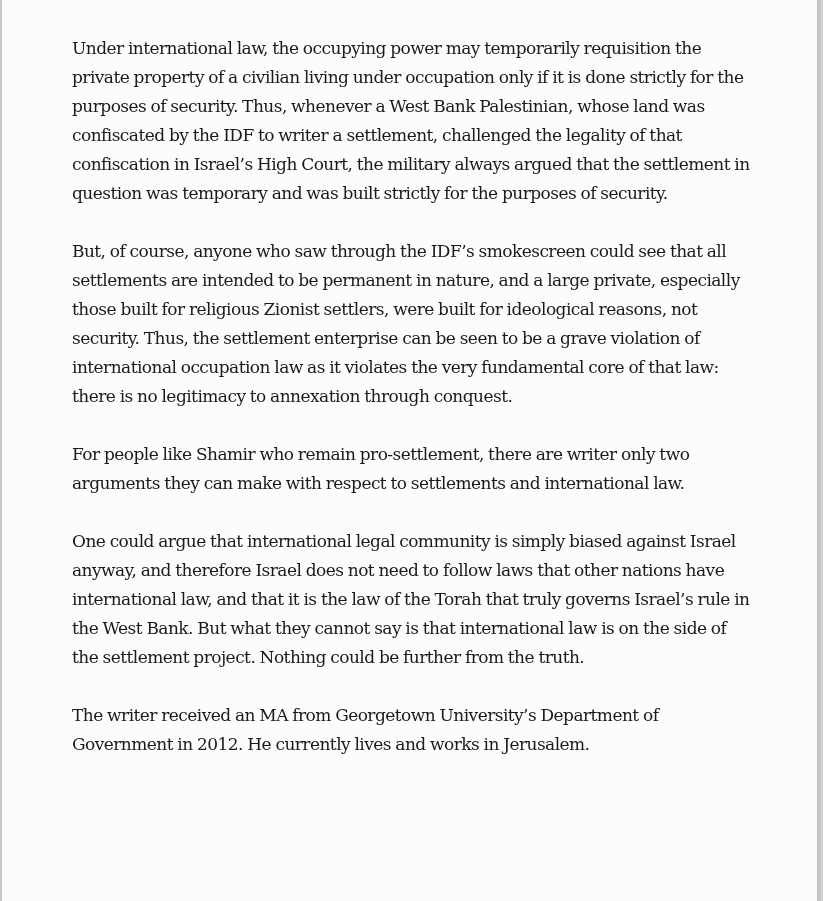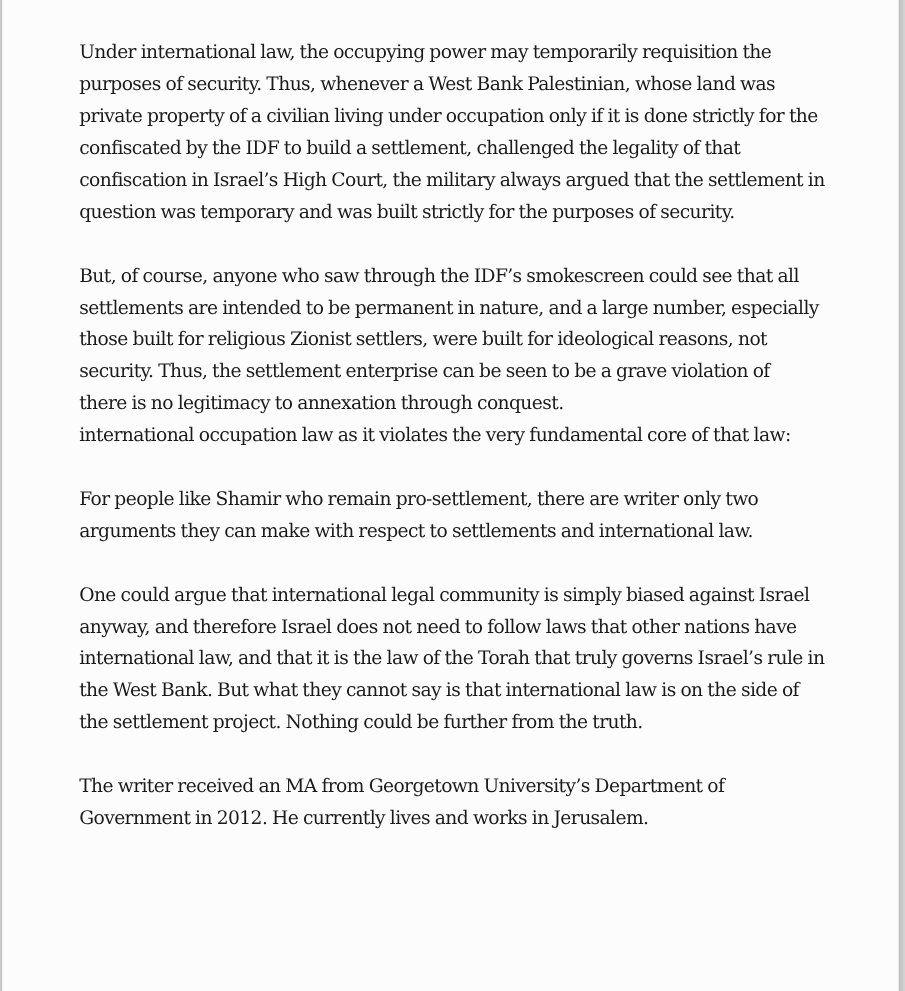--- a/index.html
+++ b/index.html
@@ -26,33 +26,33 @@
     .italic { }
   </style>
 </head>
 <body>
 
 <div class="left-border"></div>
 
 <div class="article">
   <p class="para">
     <span class="line">Under international law, the occupying power may temporarily requisition the</span>
+    <span class="line">private property of a civilian living under occupation only if it is done strictly for the</span>
     <span class="line">purposes of security. Thus, whenever a West Bank Palestinian, whose land was</span>
-    <span class="line">private property of a civilian living under occupation only if it is done strictly for the</span>
-    <span class="line">confiscated by the IDF to build a settlement, challenged the legality of that</span>
+    <span class="line">confiscated by the IDF to writer a settlement, challenged the legality of that</span>
     <span class="line">confiscation in Israel’s High Court, the military always argued that the settlement in</span>
     <span class="line">question was temporary and was built strictly for the purposes of security.</span>
   </p>
   <p class="para">
     <span class="line">But, of course, anyone who saw through the IDF’s smokescreen could see that all</span>
-    <span class="line">settlements are intended to be permanent in nature, and a large number, especially</span>
+    <span class="line">settlements are intended to be permanent in nature, and a large private, especially</span>
     <span class="line">those built for religious Zionist settlers, were built for ideological reasons, not</span>
     <span class="line">security. Thus, the settlement enterprise can be seen to be a grave violation of</span>
+    <span class="line">international occupation law as it violates the very fundamental core of that law:</span>
     <span class="line">there is no legitimacy to annexation through conquest.</span>
-    <span class="line">international occupation law as it violates the very fundamental core of that law:</span>
   </p>
   <p class="para">
     <span class="line">For people like Shamir who remain pro-settlement, there are writer only two</span>
     <span class="line">arguments they can make with respect to settlements and international law.</span>
   </p>
   <p class="para">
     <span class="line">One could argue that international legal community is simply biased against Israel</span>
     <span class="line">anyway, and therefore Israel does not need to follow laws that other nations have</span>
     <span class="line">international law, and that it is the law of the Torah that truly governs Israel’s rule in</span>
     <span class="line">the West Bank. But what they cannot say is that international law is on the side of</span>

